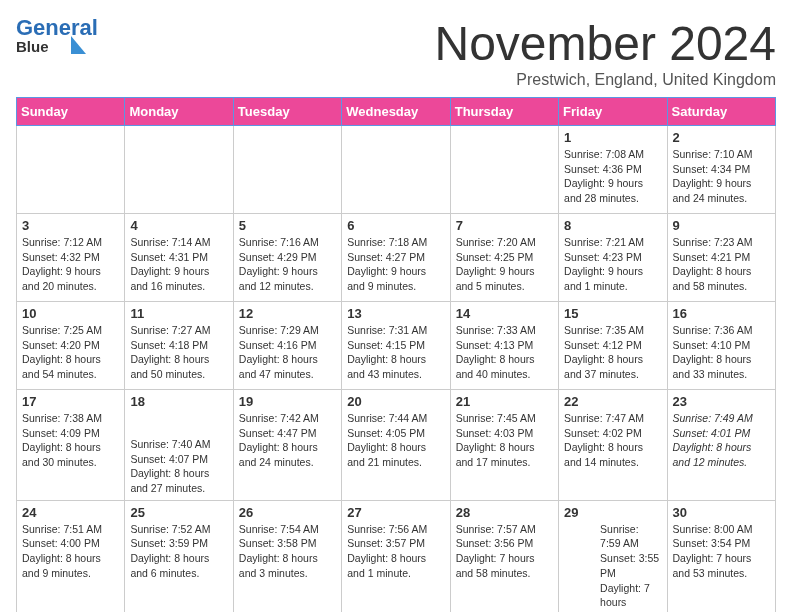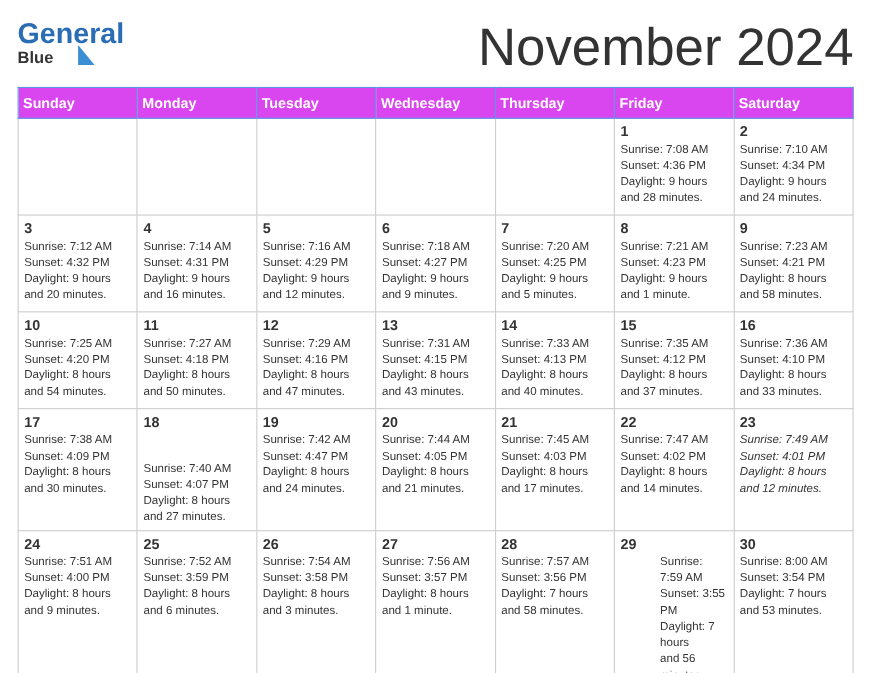--- a/index.html
+++ b/index.html
@@ -15,21 +15,21 @@
       justify-content: space-between;
       align-items: flex-start;
       margin-bottom: 8px;
     }
     .logo {
       display: flex;
       flex-direction: column;
       align-items: flex-start;
     }
     .logo-text {
-      font-size: 26px;
+      font-size: 22px;
       font-weight: bold;
       color: #333;
       line-height: 1.1;
     }
     .logo-text span.blue { color: #2a6db5; }
     .title-section {
       text-align: right;
     }
     .month-title {
       font-size: 48px;
@@ -39,21 +39,21 @@
     .location {
       font-size: 16px;
       color: #555;
     }
     .calendar-table {
       width: 100%;
       border-collapse: collapse;
       font-size: 11px;
     }
     .calendar-table th {
-      background-color: #d946ef;
+      background-color: #ec4899;
       color: #fff;
       padding: 6px 4px;
       text-align: left;
       font-weight: bold;
       font-size: 13px;
       border: 1px solid #5a96e4;
     }
     .calendar-table td {
       vertical-align: top;
       padding: 4px 5px;
@@ -88,20 +88,21 @@
         <span class="blue">General</span>
       </span>
       <svg width="70" height="20" style="display:block; margin-top:-4px;">
         <polygon points="55,0 70,18 55,18" fill="#3a8fd4"></polygon>
         <text x="0" y="16" font-family="Arial" font-size="15" font-weight="bold" fill="#333">Blue</text>
       </svg>
     </div>
   </div>
   <div class="title-section">
     <div class="month-title">November 2024</div>
+    <div class="location">Prestwich, England, United Kingdom</div>
   </div>
 </div>
 
 <table class="calendar-table">
   <thead>
     <tr>
       <th>Sunday</th>
       <th>Monday</th>
       <th>Tuesday</th>
       <th>Wednesday</th>

